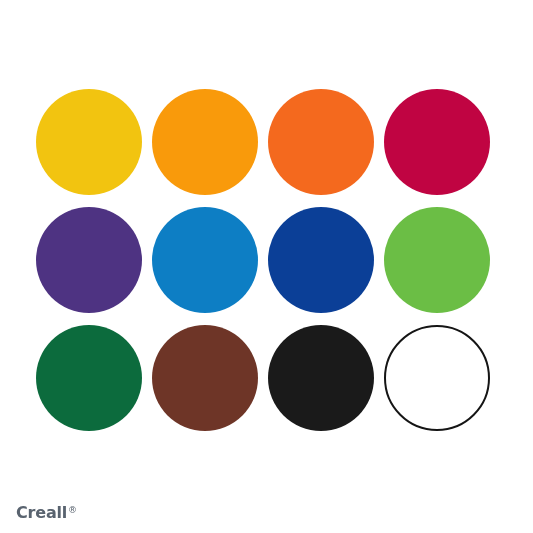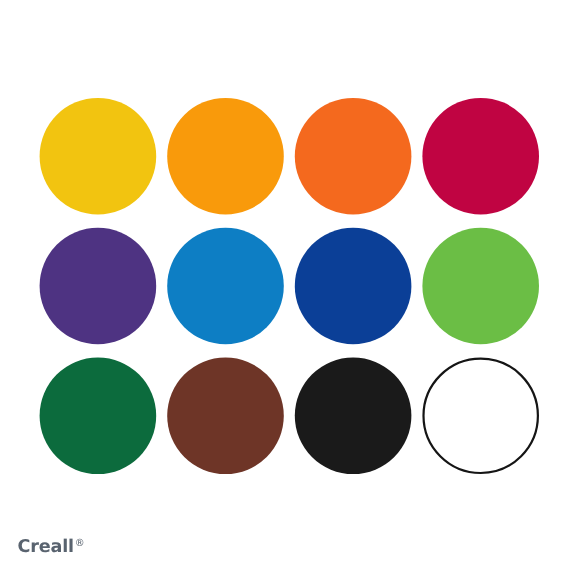--- a/index.html
+++ b/index.html
@@ -47,21 +47,21 @@
     display: block;
   }
 
   .swatch-dot.outlined {
     border: 2px solid #151515;
   }
 
   .brand-logo {
     position: absolute;
     left: 16px;
-    bottom: 28px;
+    bottom: 12px;
     display: flex;
     align-items: flex-start;
     justify-content: flex-end;
   }
 
   .brand-logo-text {
     font-family: "DejaVu Sans", sans-serif;
     font-size: 16px;
     font-weight: 600;
     letter-spacing: -0.2px;

